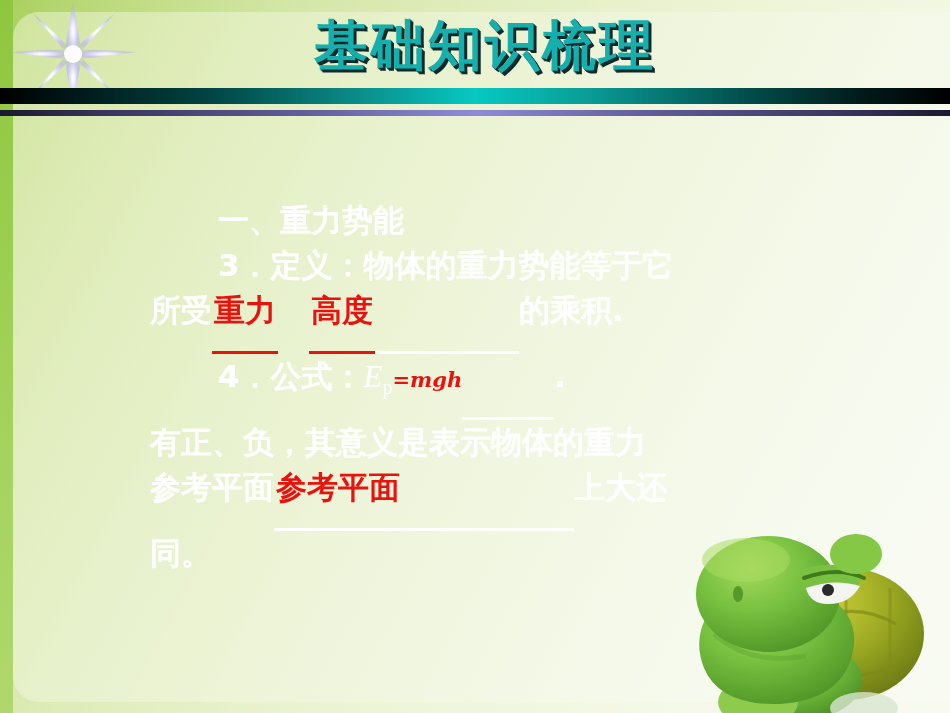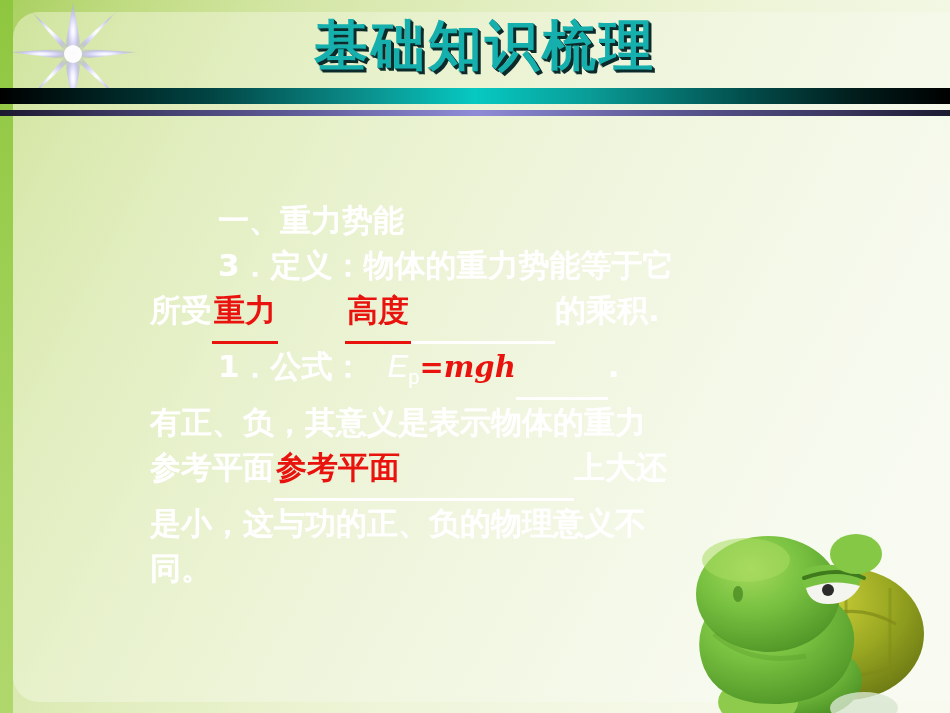--- a/index.html
+++ b/index.html
@@ -108,32 +108,32 @@
     font-size:31px;line-height:45px;font-weight:bold;color:#ffffff;
     letter-spacing:0px;
     text-shadow:0 0 1px rgba(255,255,255,.45);
   }
   .ln{white-space:pre;}
   .indent{display:inline-block;width:68px;}
   .red{color:#e8130d;}
   .ul{
     display:inline-block;
     border-bottom:3px solid #ffffff;
-    padding:0 2px 8px 2px;
+    padding:0 2px 18px 2px;
   }
   .ul-red{border-bottom-color:#e8130d;}
   .blank{display:inline-block;}
   .formula{
-    font-family:Liberation Sans, sans-serif;
-    font-style:italic;font-weight:normal;color:#ffffff;font-size:31px;margin-left:24px;
+    font-family:Liberation Serif, serif;
+    font-style:italic;font-weight:normal;color:#ffffff;font-size:31px;
   }
   .formula .sub{font-size:20px;vertical-align:sub;font-style:normal;}
   .formula-red{
     font-family:"DejaVu Serif","Liberation Serif",serif;
-    font-style:italic;font-weight:bold;color:#e8130d;font-size:29px;
+    font-style:italic;font-weight:bold;color:#e8130d;font-size:21px;
   }
 
   
   .turtle{position:absolute;right:0px;bottom:-4px;width:300px;height:215px;}
 </style>
 </head>
 <body>
 
 <div class="slide">
 
@@ -173,30 +173,29 @@
     <div class="bar-purple"></div>
   </div>
 
   <div class="content">
     <div class="body-text">
 
       <div class="ln"><span class="indent"></span><span>一、重力势能</span></div>
 
       <div class="ln"><span class="indent"></span><span>3．定义：物体的重力势能等于它</span></div>
 
-      <div class="ln"><span>所受</span><span class="red ul ul-red">重力</span><span>　</span><span class="red ul" style="border-bottom-color:#e8130d;margin-left:36px;">高度</span><span class="ul blank" style="width:140px;">&nbsp;</span><span>的乘积.</span></div>
-
-      <div class="ln"><span class="indent"></span><span>1．公式：</span><span class="formula"><span>E</span><span class="sub">p</span></span><span class="formula-red">=mgh</span><span class="ul blank" style="width:88px;">&nbsp;</span><span>.</span></div>
+      <div class="ln"><span>所受</span><span class="red ul ul-red">重力</span><span>　</span><span class="red ul" style="border-bottom-color:#e8130d;">高度</span><span class="ul blank" style="width:140px;">&nbsp;</span><span>的乘积.</span></div>
+
+      <div class="ln"><span class="indent"></span><span>4．公式：</span><span class="formula"><span>E</span><span class="sub">p</span></span><span class="formula-red">=mgh</span><span class="ul blank" style="width:88px;">&nbsp;</span><span>.</span></div>
 
 
       <div class="ln"><span>有正、负，其意义是表示物体的重力</span></div>
 
       <div class="ln"><span>参考平面</span><span class="red ul" style="border-bottom-color:#ffffff;">参考平面</span><span class="ul blank" style="width:168px;">&nbsp;</span><span>上大还</span></div>
 
-      <div class="ln"><span>是小，这与功的正、负的物理意义不</span></div>
 
       <div class="ln"><span>同。</span></div>
 
     </div>
 
     <div class="turtle">
       <svg width="300" height="215" viewBox="0 0 300 215">
         <defs>
           <radialGradient id="headg" cx="38%" cy="28%" r="78%">
             <stop offset="0%" stop-color="#a6d95c"></stop>

